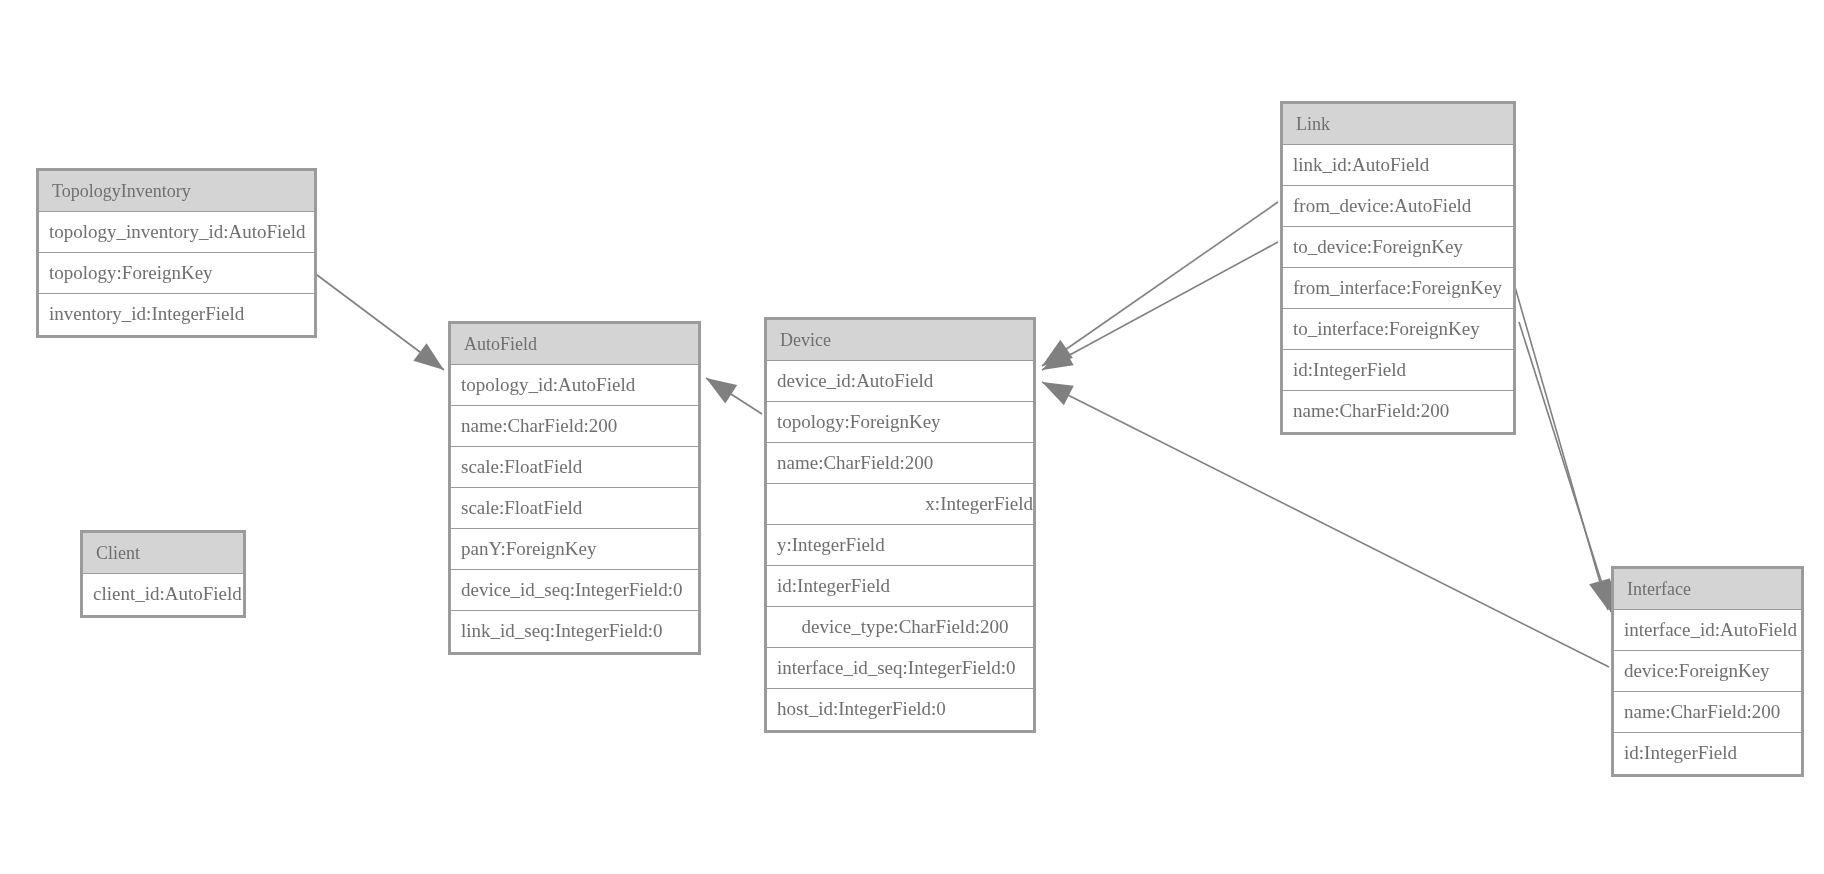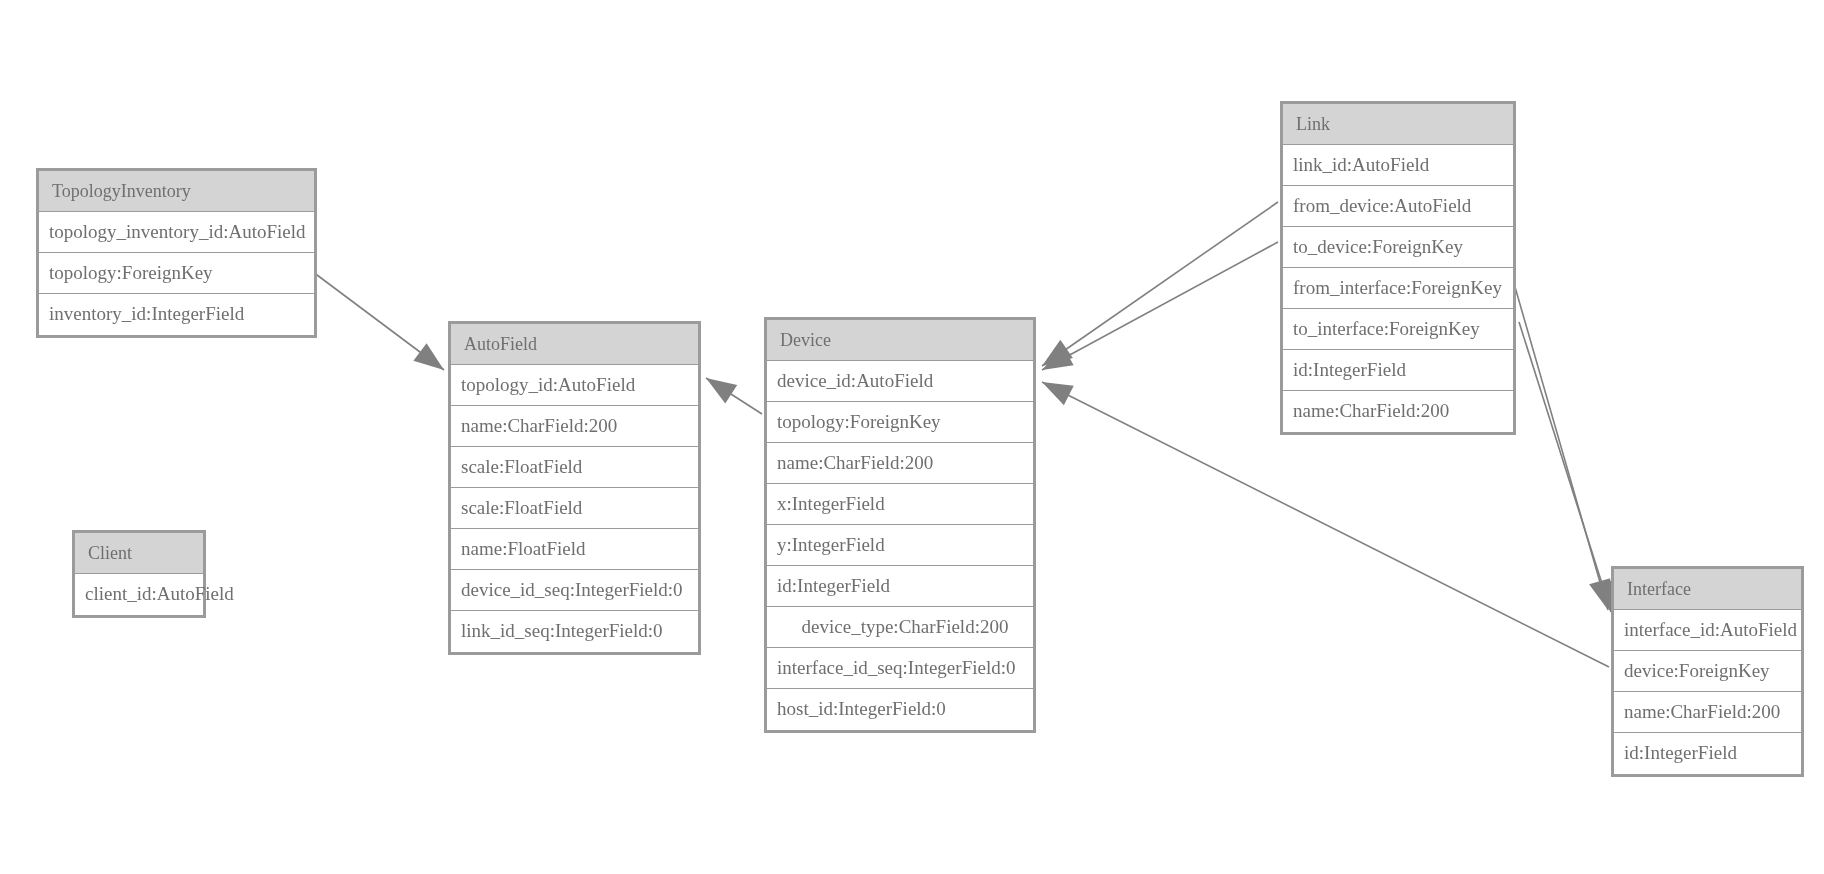--- a/index.html
+++ b/index.html
@@ -93,40 +93,40 @@
         <polygon points="1611,612 1591.4438059317642,586.7303487644665 1612.414000623209,580.0782111679566" fill="#808080"></polygon>
       </g>
     </svg>
   <div id="entity-layer">
       <div class="entity" style="left: 36px; top: 168px; width: 281px; border-color: rgb(155, 155, 155);">
         <div class="entity-header" style="background: rgb(212, 212, 212); border-bottom-color: rgb(155, 155, 155); color: rgb(111, 111, 111);">TopologyInventory</div>
         <div class="entity-field" style="border-bottom-color: rgb(155, 155, 155); color: rgb(111, 111, 111);">topology_inventory_id:AutoField</div>
         <div class="entity-field" style="border-bottom-color: rgb(155, 155, 155); color: rgb(111, 111, 111);">topology:ForeignKey</div>
         <div class="entity-field" style="border-bottom-color: rgb(155, 155, 155); color: rgb(111, 111, 111);">inventory_id:IntegerField</div>
       </div>
-      <div class="entity" style="left: 72px; top: 530px; width: 134px; border-color: rgb(155, 155, 155);">
+      <div class="entity" style="left: 80px; top: 530px; width: 166px; border-color: rgb(155, 155, 155);">
         <div class="entity-header" style="background: rgb(212, 212, 212); border-bottom-color: rgb(155, 155, 155); color: rgb(111, 111, 111);">Client</div>
         <div class="entity-field" style="border-bottom-color: rgb(155, 155, 155); color: rgb(111, 111, 111);">client_id:AutoField</div>
       </div>
       <div class="entity" style="left: 448px; top: 321px; width: 253px; border-color: rgb(155, 155, 155);">
         <div class="entity-header" style="background: rgb(212, 212, 212); border-bottom-color: rgb(155, 155, 155); color: rgb(111, 111, 111);">AutoField</div>
         <div class="entity-field" style="border-bottom-color: rgb(155, 155, 155); color: rgb(111, 111, 111);">topology_id:AutoField</div>
         <div class="entity-field" style="border-bottom-color: rgb(155, 155, 155); color: rgb(111, 111, 111);">name:CharField:200</div>
         <div class="entity-field" style="border-bottom-color: rgb(155, 155, 155); color: rgb(111, 111, 111);">scale:FloatField</div>
         <div class="entity-field" style="border-bottom-color: rgb(155, 155, 155); color: rgb(111, 111, 111);">scale:FloatField</div>
-        <div class="entity-field" style="border-bottom-color: rgb(155, 155, 155); color: rgb(111, 111, 111);">name:FloatField</div>
+        <div class="entity-field" style="border-bottom-color: rgb(155, 155, 155); color: rgb(111, 111, 111);">panY:ForeignKey</div>
         <div class="entity-field" style="border-bottom-color: rgb(155, 155, 155); color: rgb(111, 111, 111);">device_id_seq:IntegerField:0</div>
         <div class="entity-field" style="border-bottom-color: rgb(155, 155, 155); color: rgb(111, 111, 111);">link_id_seq:IntegerField:0</div>
       </div>
       <div class="entity" style="left: 764px; top: 317px; width: 272px; border-color: rgb(155, 155, 155);">
         <div class="entity-header" style="background: rgb(212, 212, 212); border-bottom-color: rgb(155, 155, 155); color: rgb(111, 111, 111);">Device</div>
         <div class="entity-field" style="border-bottom-color: rgb(155, 155, 155); color: rgb(111, 111, 111);">device_id:AutoField</div>
         <div class="entity-field" style="border-bottom-color: rgb(155, 155, 155); color: rgb(111, 111, 111);">topology:ForeignKey</div>
         <div class="entity-field" style="border-bottom-color: rgb(155, 155, 155); color: rgb(111, 111, 111);">name:CharField:200</div>
-        <div class="entity-field" style="border-bottom-color: rgb(155, 155, 155); color: rgb(111, 111, 111);">x:IntegerField</div>
+        <div class="entity-field" style="border-bottom-color: rgb(155, 155, 155); color: rgb(111, 111, 111); text-align: right;">x:IntegerField</div>
         <div class="entity-field" style="border-bottom-color: rgb(155, 155, 155); color: rgb(111, 111, 111);">y:IntegerField</div>
         <div class="entity-field" style="border-bottom-color: rgb(155, 155, 155); color: rgb(111, 111, 111);">id:IntegerField</div>
         <div class="entity-field" style="border-bottom-color: rgb(155, 155, 155); color: rgb(111, 111, 111); text-align: center;">device_type:CharField:200</div>
         <div class="entity-field" style="border-bottom-color: rgb(155, 155, 155); color: rgb(111, 111, 111);">interface_id_seq:IntegerField:0</div>
         <div class="entity-field" style="border-bottom-color: rgb(155, 155, 155); color: rgb(111, 111, 111);">host_id:IntegerField:0</div>
       </div>
       <div class="entity" style="left: 1280px; top: 101px; width: 236px; border-color: rgb(155, 155, 155);">
         <div class="entity-header" style="background: rgb(212, 212, 212); border-bottom-color: rgb(155, 155, 155); color: rgb(111, 111, 111);">Link</div>
         <div class="entity-field" style="border-bottom-color: rgb(155, 155, 155); color: rgb(111, 111, 111);">link_id:AutoField</div>
         <div class="entity-field" style="border-bottom-color: rgb(155, 155, 155); color: rgb(111, 111, 111);">from_device:AutoField</div>

